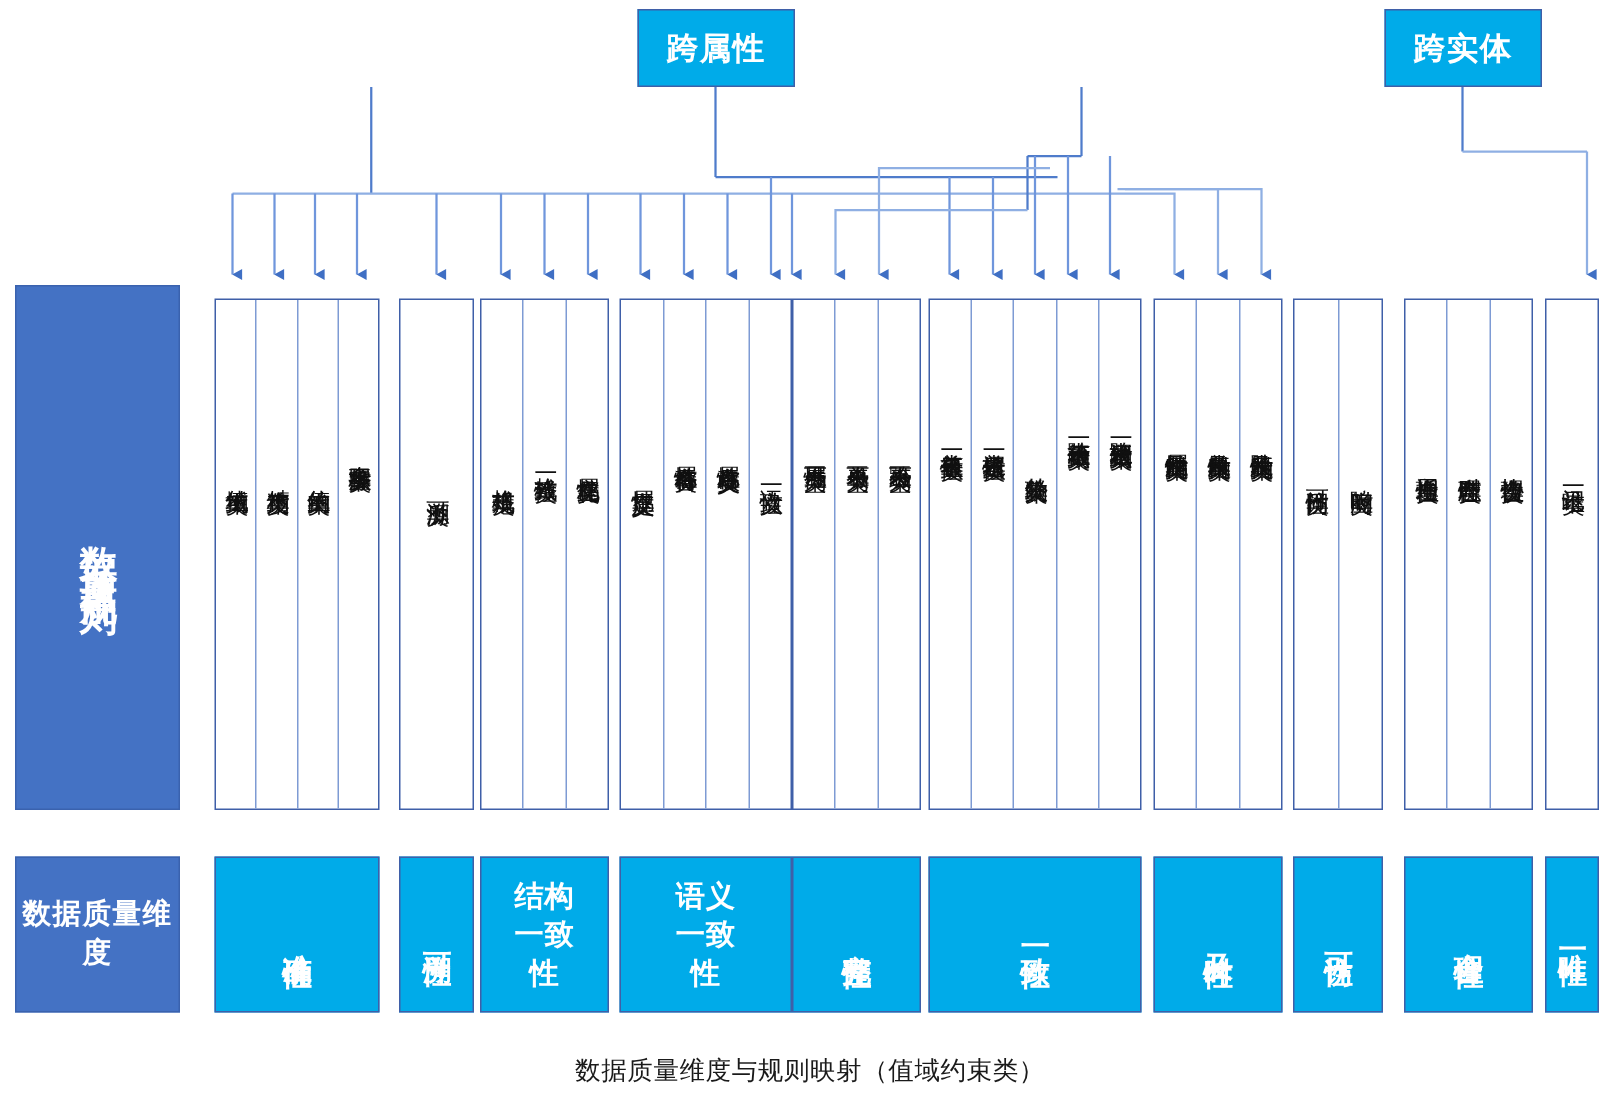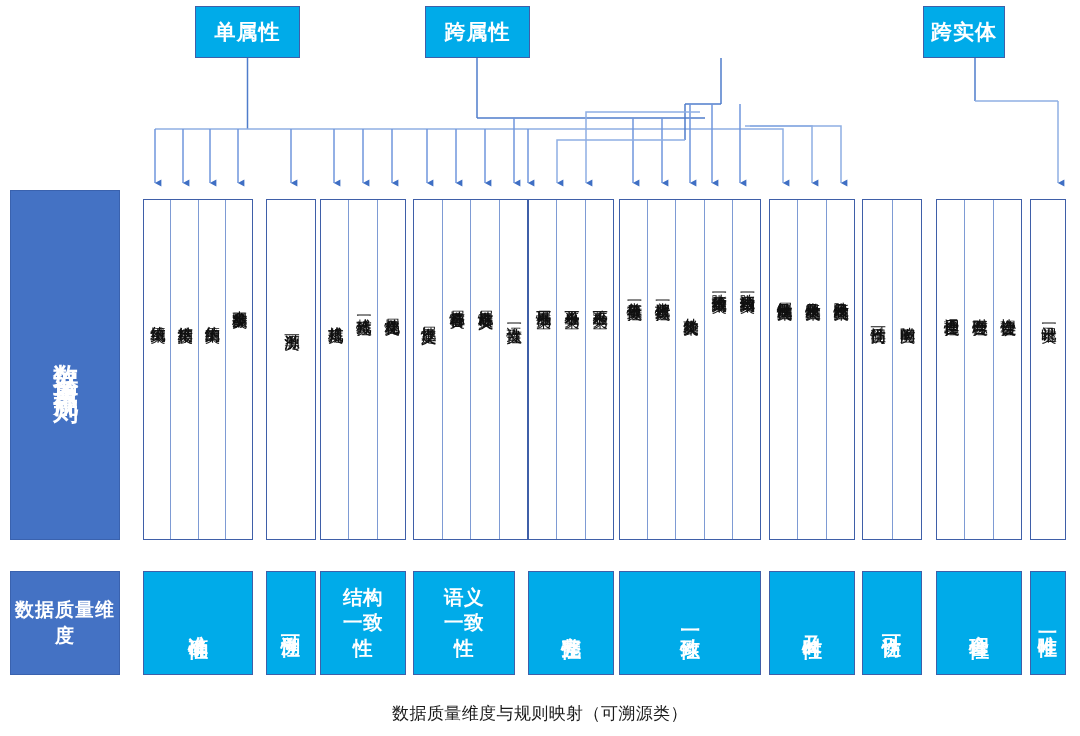--- a/index.html
+++ b/index.html
@@ -166,27 +166,24 @@
 
       <path d="M745,126 L812,126 L812,183" stroke="#8FAFE3" marker-end="url(#ah)"></path>
       <path d="M750,126 L841,126 L841,183" stroke="#8FAFE3" marker-end="url(#ah)"></path>
 
       <path d="M975,58 L975,101" stroke="#4F7CCB"></path>
       <path d="M975,101 L1058,101" stroke="#8FAFE3"></path>
       <path d="M1058,101 L1058,183" stroke="#8FAFE3" marker-end="url(#ah)"></path>
     </g>
   </svg>
 
-  <div class="cat-box" style="left:195px;top:6px;width:105px;height:52px;">
-    <span>单属性</span>
-  </div>
   <div class="cat-box" style="left:425px;top:6px;width:105px;height:52px;text-align:right;">
     <span>跨属性</span>
   </div>
-  <div class="cat-box" style="left:923px;top:6px;width:82px;height:52px;">
+  <div class="cat-box" style="left:923px;top:6px;width:105px;height:52px;">
     <span>跨实体</span>
   </div>
 
   <div class="side-title" style="left:10px;top:190px;width:110px;height:350px;">
     <span class="vtxt">数据质量规则</span>
   </div>
 
   <div class="side-dim" style="left:10px;top:571px;width:110px;height:104px;">
     <span>数据质量维度</span>
   </div>
@@ -304,21 +301,21 @@
   <div id="dim-host">
       <div class="dim-box" style="left: 143px; width: 110px;">
         <span style="writing-mode: vertical-rl; text-orientation: upright; letter-spacing: 2px; line-height: 1;">准确性</span>
       </div>
       <div class="dim-box narrow" style="left: 266px; width: 50px;">
         <span style="writing-mode: vertical-rl; text-orientation: upright; letter-spacing: 2px; line-height: 1;">可溯性</span>
       </div>
       <div class="dim-box" style="left: 320px; width: 86px;">
         <span>结构<br>一致<br>性</span>
       </div>
-      <div class="dim-box" style="left: 413px; width: 102px;">
+      <div class="dim-box" style="left: 413px; width: 115px;">
         <span>语义<br>一致<br>性</span>
       </div>
       <div class="dim-box" style="left: 528px; width: 86px;">
         <span style="writing-mode: vertical-rl; text-orientation: upright; letter-spacing: 2px; line-height: 1;">完整性</span>
       </div>
       <div class="dim-box" style="left: 619px; width: 142px;">
         <span style="writing-mode: vertical-rl; text-orientation: upright; letter-spacing: 2px; line-height: 1;">一致性</span>
       </div>
       <div class="dim-box" style="left: 769px; width: 86px;">
         <span style="writing-mode: vertical-rl; text-orientation: upright; letter-spacing: 2px; line-height: 1;">及时性</span>
@@ -327,15 +324,15 @@
         <span style="writing-mode: vertical-rl; text-orientation: upright; letter-spacing: 2px; line-height: 1;">可访性</span>
       </div>
       <div class="dim-box" style="left: 936px; width: 86px;">
         <span style="writing-mode: vertical-rl; text-orientation: upright; letter-spacing: 2px; line-height: 1;">合理性</span>
       </div>
       <div class="dim-box narrow" style="left: 1030px; width: 36px;">
         <span style="writing-mode: vertical-rl; text-orientation: upright; letter-spacing: 2px; line-height: 1;">唯一性</span>
       </div>
     </div>
 
-  <div id="caption">数据质量维度与规则映射（可溯源类）</div>
+  <div id="caption">数据质量维度与规则映射（值域约束类）</div>
 
 </div>
 
 </body></html>

